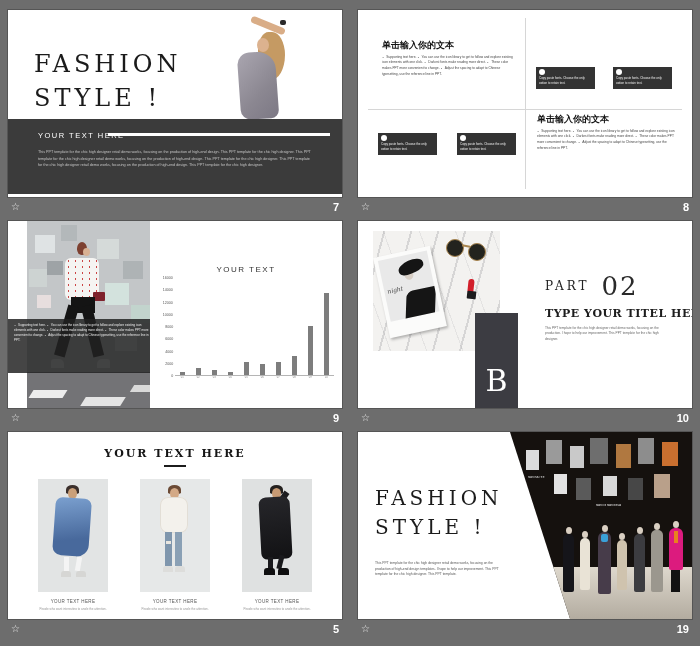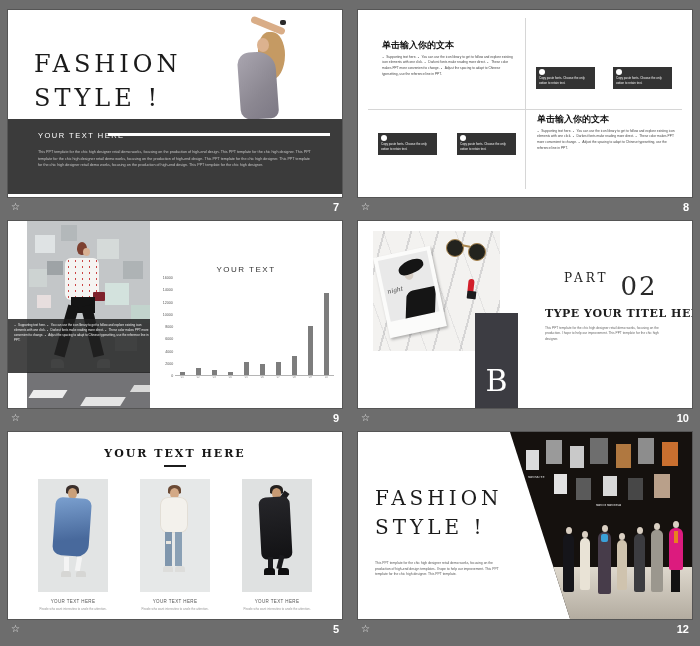--- a/index.html
+++ b/index.html
@@ -95,21 +95,21 @@
   .mag-face{position:absolute;right:18px;top:14px;width:9px;height:11px;background:#d8cfc6;border-radius:50%;}
   .mag-label{position:absolute;left:3px;top:28px;font-family:"DejaVu Serif",serif;font-style:italic;font-size:6px;color:#444;}
   .lens{position:absolute;width:16px;height:16px;border-radius:50%;background:#23231e;border:1.5px solid #a8854f;}
   .lens.l1{right:36px;top:8px;} .lens.l2{right:14px;top:12px;}
   .bridge{position:absolute;right:30px;top:14px;width:8px;height:2px;background:#a8854f;transform:rotate(12deg);}
   .lip-red{position:absolute;right:26px;top:48px;width:6px;height:13px;background:#d21f2b;border-radius:3px 3px 1px 1px;transform:rotate(6deg);}
   .lip-base{position:absolute;right:24px;top:60px;width:9px;height:8px;background:#1c1c1e;border-radius:1px;transform:rotate(6deg);}
   .s10-block{position:absolute;left:117px;top:92px;width:43px;height:95px;background:#3c3c42;
              display:flex;align-items:flex-end;justify-content:center;padding-bottom:12px;box-sizing:border-box;}
   .s10-letter{font-family:"DejaVu Serif",serif;font-size:30px;color:#fff;line-height:1;}
-  .s10-part{position:absolute;left:187px;top:50px;display:flex;align-items:flex-start;gap:12px;color:#222;margin-left:19px;}
+  .s10-part{position:absolute;left:187px;top:50px;display:flex;align-items:center;gap:12px;color:#222;}
   .s10-part .pl{font-family:"DejaVu Serif",serif;font-size:12px;letter-spacing:3px;}
   .s10-part .pn{font-family:"DejaVu Serif",serif;font-size:26px;letter-spacing:2px;color:#2a2a2a;}
   .s10-title{position:absolute;left:187px;top:86px;font-family:"DejaVu Serif",serif;font-size:11px;
              font-weight:bold;letter-spacing:.5px;color:#1d1d1d;white-space:nowrap;}
   .s10-body{position:absolute;left:187px;top:104px;width:122px;color:#666;}
 
   
   .s11-head{position:absolute;left:0;right:0;top:15px;text-align:center;}
   .s11-title{font-family:"DejaVu Serif",serif;font-weight:bold;font-size:11px;letter-spacing:2px;color:#161616;}
   .s11-underline{width:22px;height:2px;background:#1c1c1c;margin:5px auto 0;}
@@ -492,17 +492,17 @@
       <div class="s12-title">
         <div>FASHION</div>
         <div>STYLE !</div>
       </div>
       <div class="s12-body">
         <span class="sc" style="--s:.56">This PPT template for the chic high designer retail demo works, focusing on the production of high-end design templates. I hope to help our improvement. This PPT template for the chic high designer. This PPT template.</span>
       </div>
     </div>
     <div class="strip">
       <span class="s-icon">☆</span>
-      <span class="s-num">12</span>
+      <span class="s-num">19</span>
     </div>
   </div>
 
 </div>
 
 </body></html>

